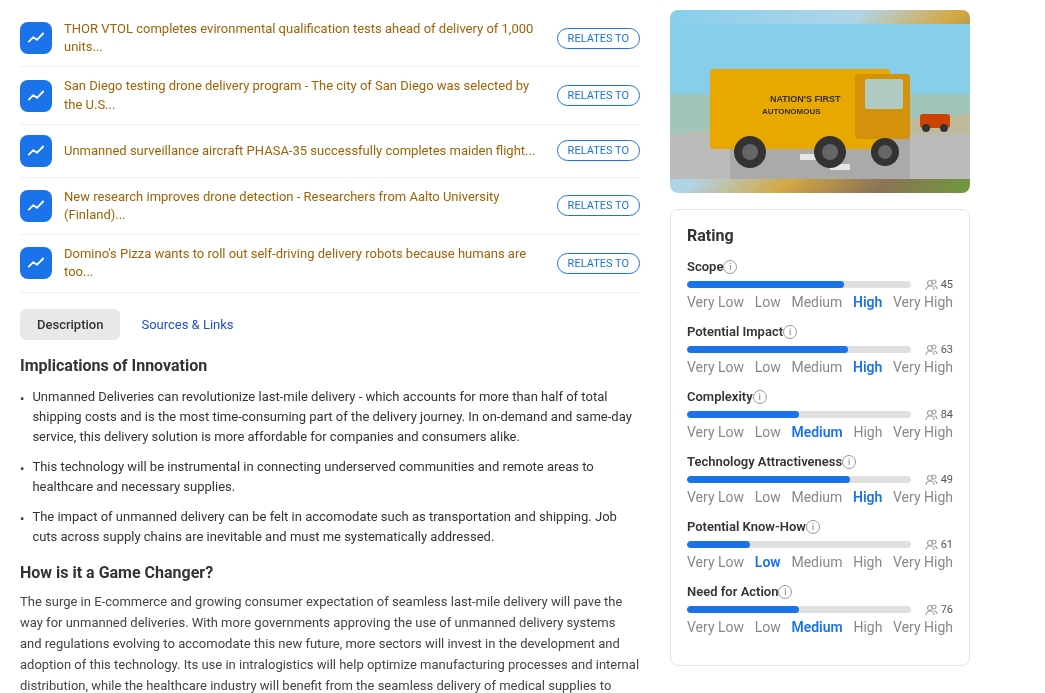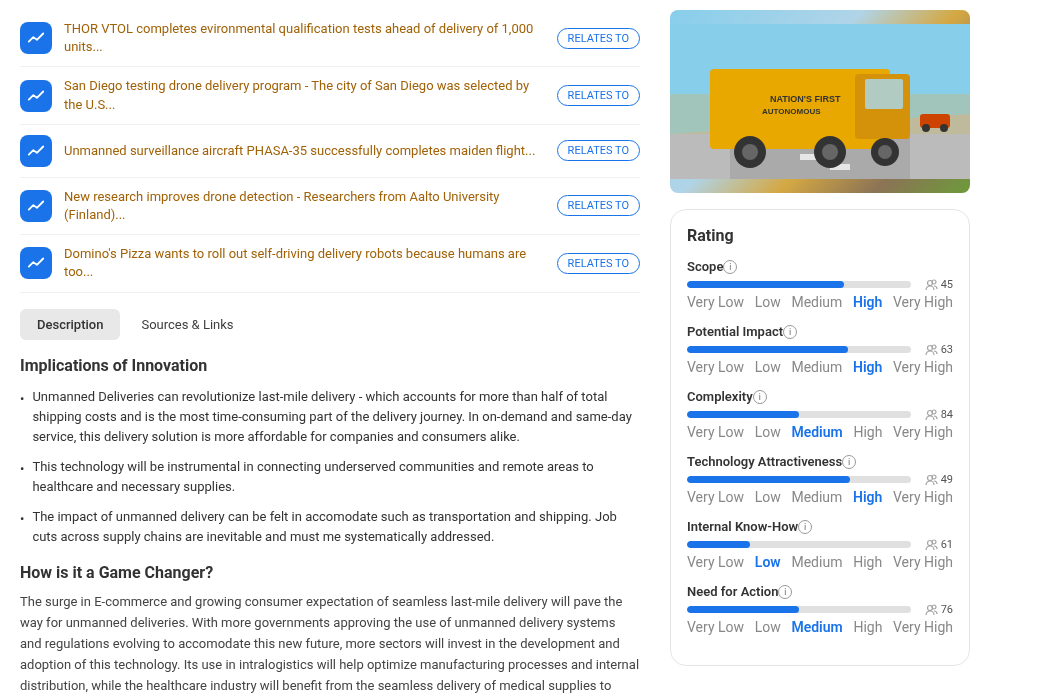--- a/index.html
+++ b/index.html
@@ -74,21 +74,21 @@
       border-radius: 6px;
       cursor: pointer;
       font-size: 13px;
       border: 1px solid transparent;
     }
     .tab.active {
       background: #e8e8e8;
       font-weight: 500;
     }
     .tab.inactive {
-      color: #404040;
+      color: #1d4ed8;
     }
     
     .section-title {
       font-size: 16px;
       font-weight: 700;
       margin-bottom: 12px;
     }
     .bullet-list {
       margin-bottom: 12px;
     }
@@ -130,21 +130,21 @@
       position: relative;
     }
     
     .truck-svg {
       position: absolute;
       top: 0; left: 0; width: 100%; height: 100%;
     }
     .rating-box {
       background: #fff;
       border: 1px solid #e5e5e5;
-      border-radius: 16px;
+      border-radius: 8px;
       padding: 16px;
       width: 300px;
     }
     .rating-title {
       font-size: 16px;
       font-weight: 700;
       margin-bottom: 14px;
     }
     .rating-row {
       margin-bottom: 14px;
@@ -435,21 +435,21 @@
     <div class="scale-labels">
       <span class="">Very Low</span>
               <span class="">Low</span>
               <span class="">Medium</span>
               <span class="scale-label-highlight">High</span>
               <span class="">Very High</span>
     </div>
   </div>
           <div class="rating-row">
     <div class="rating-label">
-      <span>Internal Know-How</span>
+      <span>Potential Know-How</span>
       <span class="info-icon">i</span>
     </div>
     <div class="bar-container">
       <div class="bar-track">
         <div class="bar-fill bar-blue" style="width:28%"></div>
       </div>
       <div class="bar-count">
         <svg width="14" height="12" viewBox="0 0 14 12" fill="none" xmlns="http://www.w3.org/2000/svg">
           <circle cx="5" cy="4" r="2.5" stroke="#666" stroke-width="1.2"></circle>
           <circle cx="9" cy="3" r="2" stroke="#666" stroke-width="1.2"></circle>

